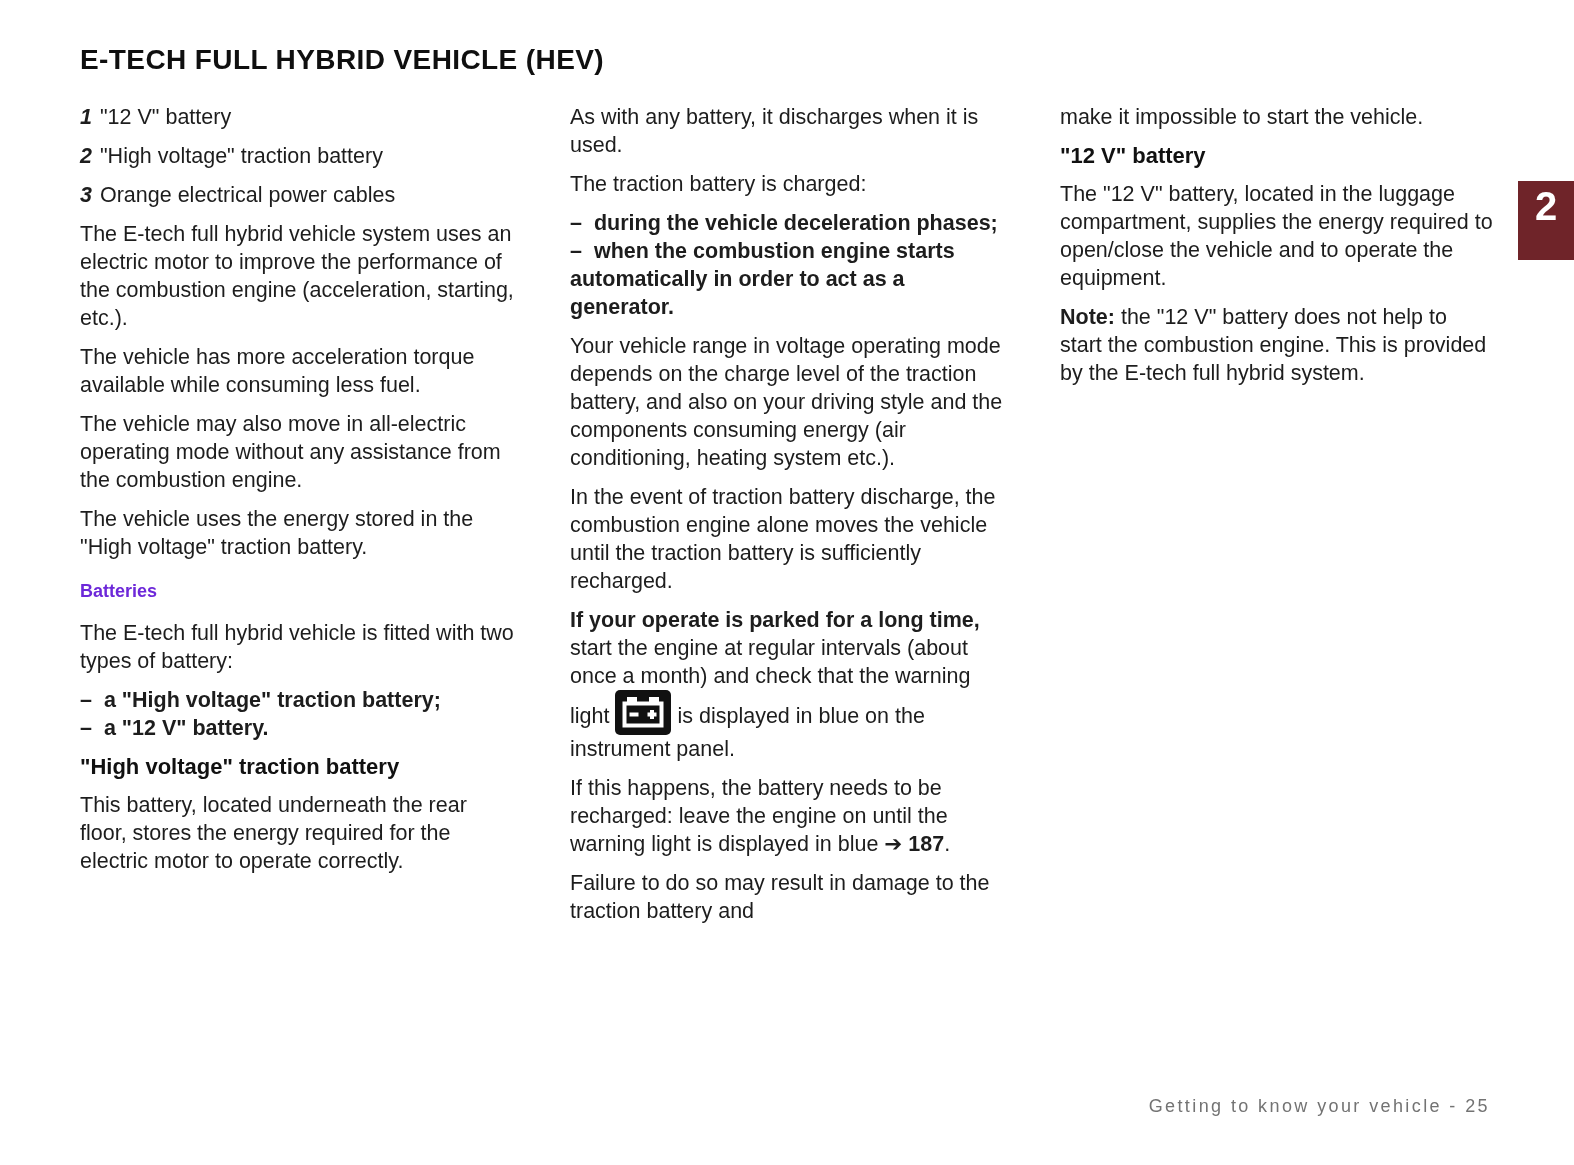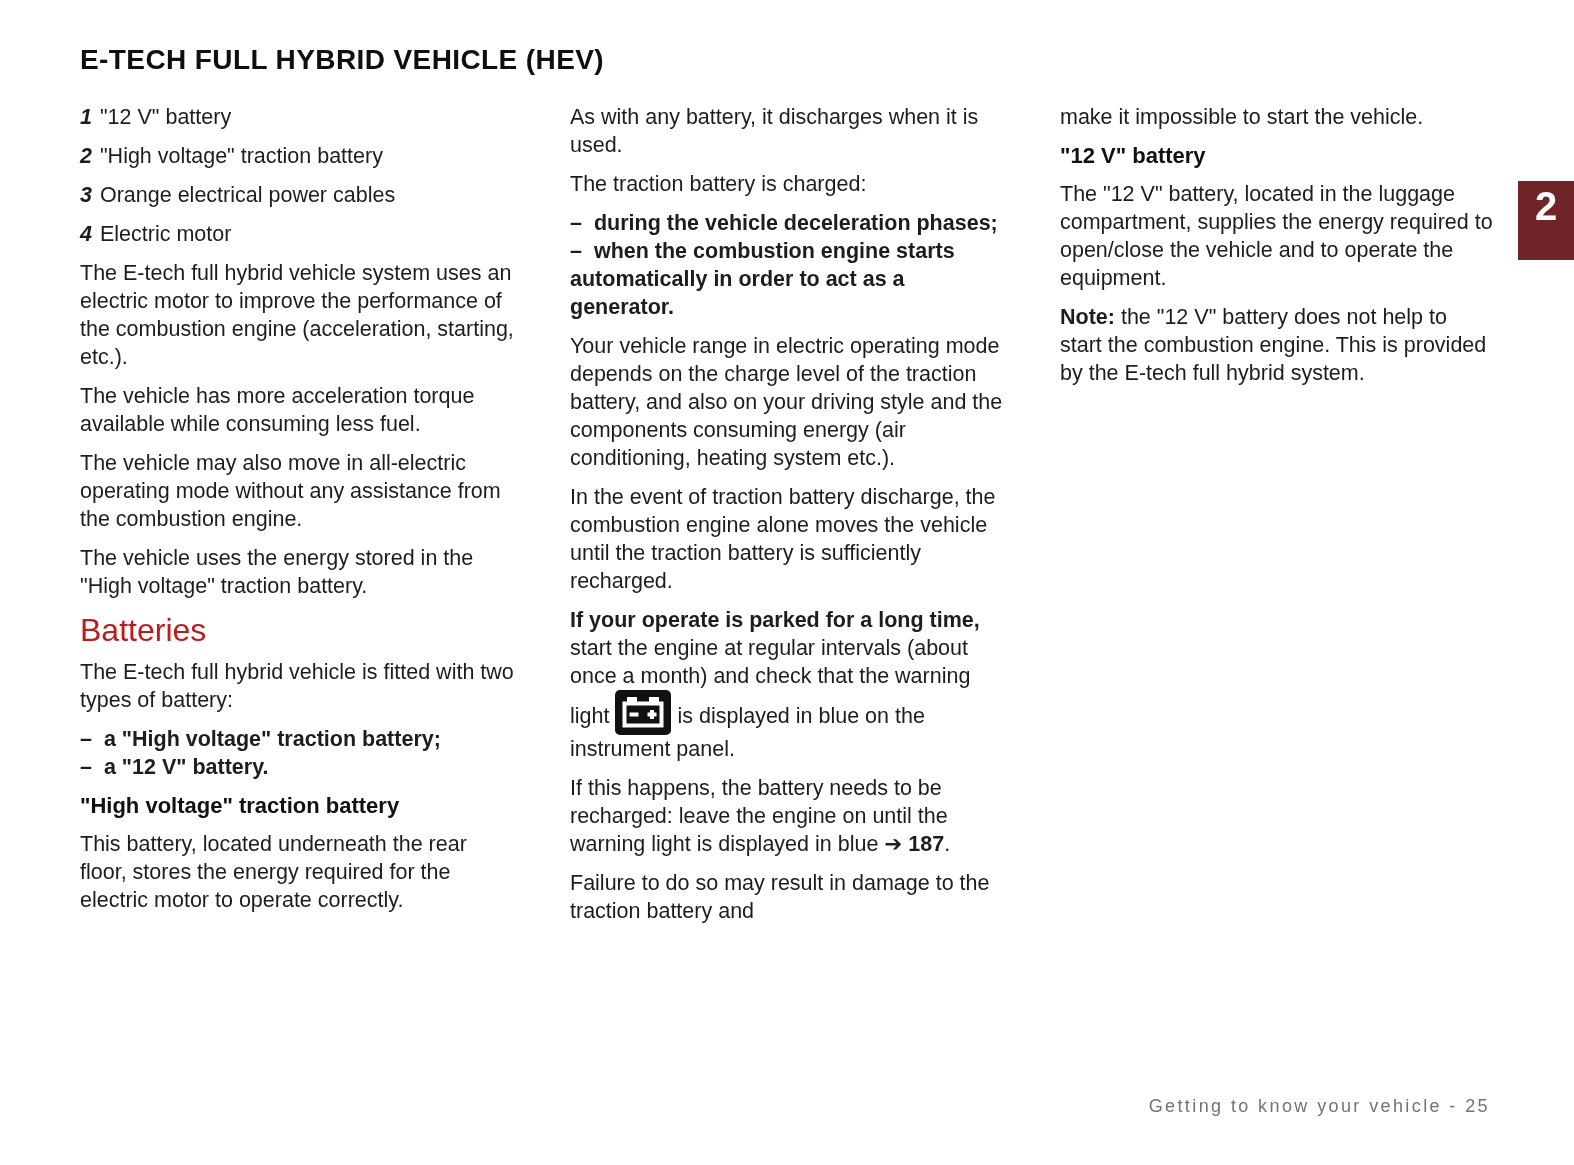--- a/index.html
+++ b/index.html
@@ -19,21 +19,21 @@
     position:absolute;top:103px;width:434px;
     font-size:21.5px;line-height:28px;
   }
   .col-0{left:80px;}
   .col-1{left:570px;}
   .col-2{left:1060px;}
   .col p{margin:0 0 11px 0;}
   .col p.dash{margin:0;font-weight:bold;}
   .col p.dash.group-end{margin:0 0 11px 0;}
   .num{font-weight:700;font-style:italic;margin-right:8px;}
-  .h2{font-size:32px;font-weight:400;margin:16px 0 14px 0;color:#b91c1c;}
+  .h2{font-size:18px;font-weight:700;margin:16px 0 14px 0;color:#6d28d9;}
   .h3{font-size:22px;font-weight:700;margin:5px 0 10px 0;color:#111;}
   .b{font-weight:700;}
   .inline-icon{display:inline-block;vertical-align:-12px;margin:0 6px;}
   .chapter-tab{
     position:absolute;right:0;top:181px;width:56px;height:79px;
     color:#ffffff;font-size:40px;font-weight:700;
     text-align:center;line-height:1.1;padding-top:3px;box-sizing:border-box;
   }
   .footer{
     position:absolute;right:84px;top:1096px;
@@ -43,38 +43,37 @@
 </head>
 <body>
 
 <div class="page">
   <div class="title">E-TECH FULL HYBRID VEHICLE (HEV)</div>
 
   <div class="col col-0">
       <p><span class="num">1</span>"12 V" battery</p>
       <p><span class="num">2</span>"High voltage" traction battery</p>
       <p><span class="num">3</span>Orange electrical power cables</p>
-      <p><span class="num">4</span>Electric motor</p>
       <p><span>The E-tech full hybrid vehicle system uses an electric motor to improve the performance of the combustion engine (acceleration, starting, etc.).</span></p>
       <p><span>The vehicle has more acceleration torque available while consuming less fuel.</span></p>
       <p><span>The vehicle may also move in all-electric operating mode without any assistance from the combustion engine.</span></p>
       <p><span>The vehicle uses the energy stored in the "High voltage" traction battery.</span></p>
       <div class="h2">Batteries</div>
       <p><span>The E-tech full hybrid vehicle is fitted with two types of battery:</span></p>
       <p class="dash"><span>–&nbsp;&nbsp;a "High voltage" traction battery;</span></p>
       <p class="dash group-end"><span>–&nbsp;&nbsp;a "12 V" battery.</span></p>
       <div class="h3">"High voltage" traction battery</div>
       <p><span>This battery, located underneath the rear floor, stores the energy required for the electric motor to operate correctly.</span></p>
     </div>
   <div class="col col-1">
       <p><span>As with any battery, it discharges when it is used.</span></p>
       <p><span>The traction battery is charged:</span></p>
       <p class="dash"><span>–&nbsp;&nbsp;during the vehicle deceleration phases;</span></p>
       <p class="dash group-end"><span>–&nbsp;&nbsp;when the combustion engine starts automatically in order to act as a generator.</span></p>
-      <p><span>Your vehicle range in electric operating mode depends on the charge level of the traction battery, and also on your driving style and the components consuming energy (air conditioning, heating system etc.).</span></p>
+      <p><span>Your vehicle range in voltage operating mode depends on the charge level of the traction battery, and also on your driving style and the components consuming energy (air conditioning, heating system etc.).</span></p>
       <p><span>In the event of traction battery discharge, the combustion engine alone moves the vehicle until the traction battery is sufficiently recharged.</span></p>
       <p><span class="b">If your operate is parked for a long time,</span><span> start the engine at regular intervals (about once a month) and check that the warning light</span><svg class="inline-icon" width="56" height="45" viewBox="0 0 56 45" aria-hidden="true">
     <rect x="0" y="0" width="56" height="45" rx="5" fill="#111111"></rect>
     <rect x="12" y="7" width="10" height="8" fill="#ffffff"></rect>
     <rect x="34" y="7" width="10" height="8" fill="#ffffff"></rect>
     <rect x="9.5" y="13.5" width="37" height="22" fill="none" stroke="#ffffff" stroke-width="4"></rect>
     <rect x="14.5" y="22.5" width="9" height="4" fill="#ffffff"></rect>
     <rect x="32.5" y="22.5" width="9" height="4" fill="#ffffff"></rect>
     <rect x="35" y="20" width="4" height="9" fill="#ffffff"></rect>
   </svg><span>is displayed in blue on the instrument panel.</span></p>

